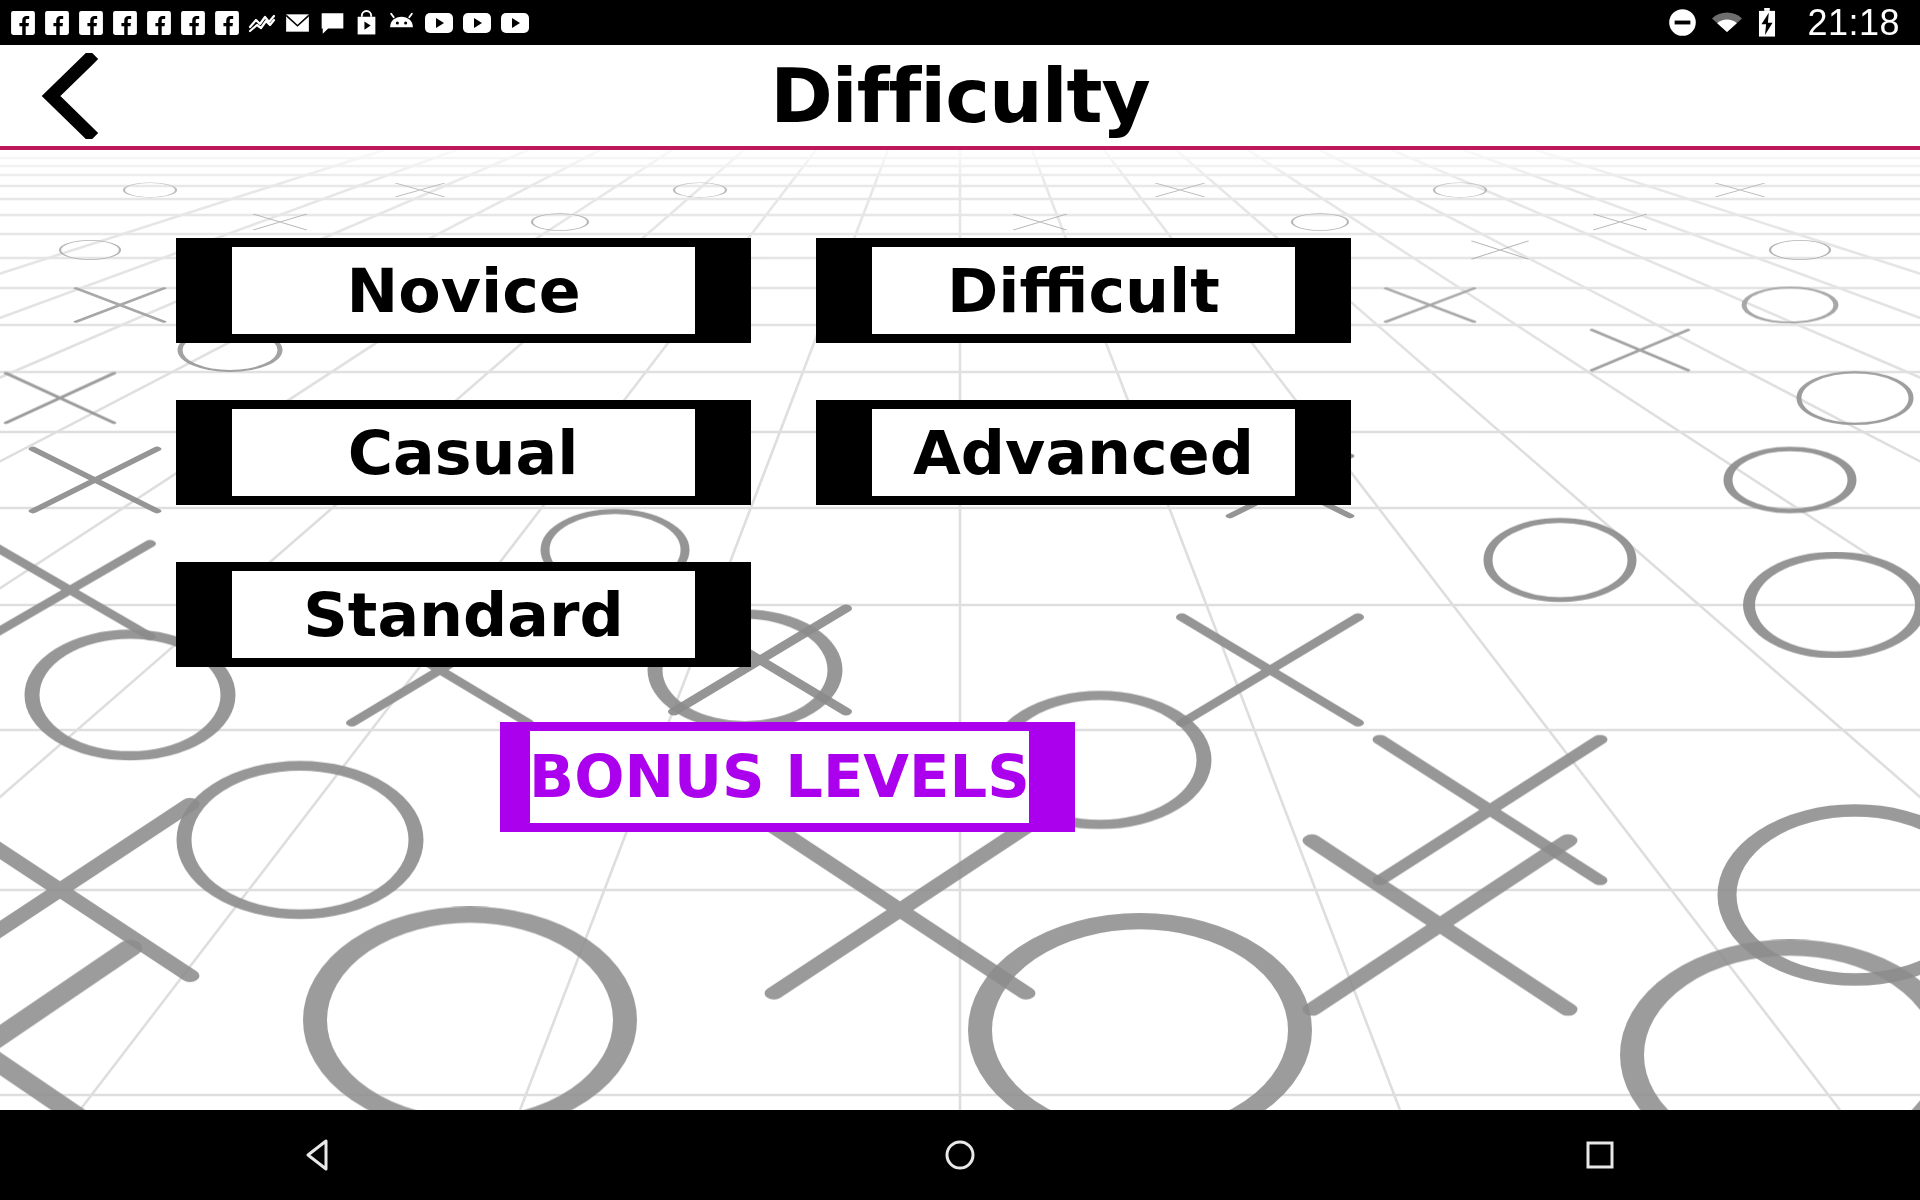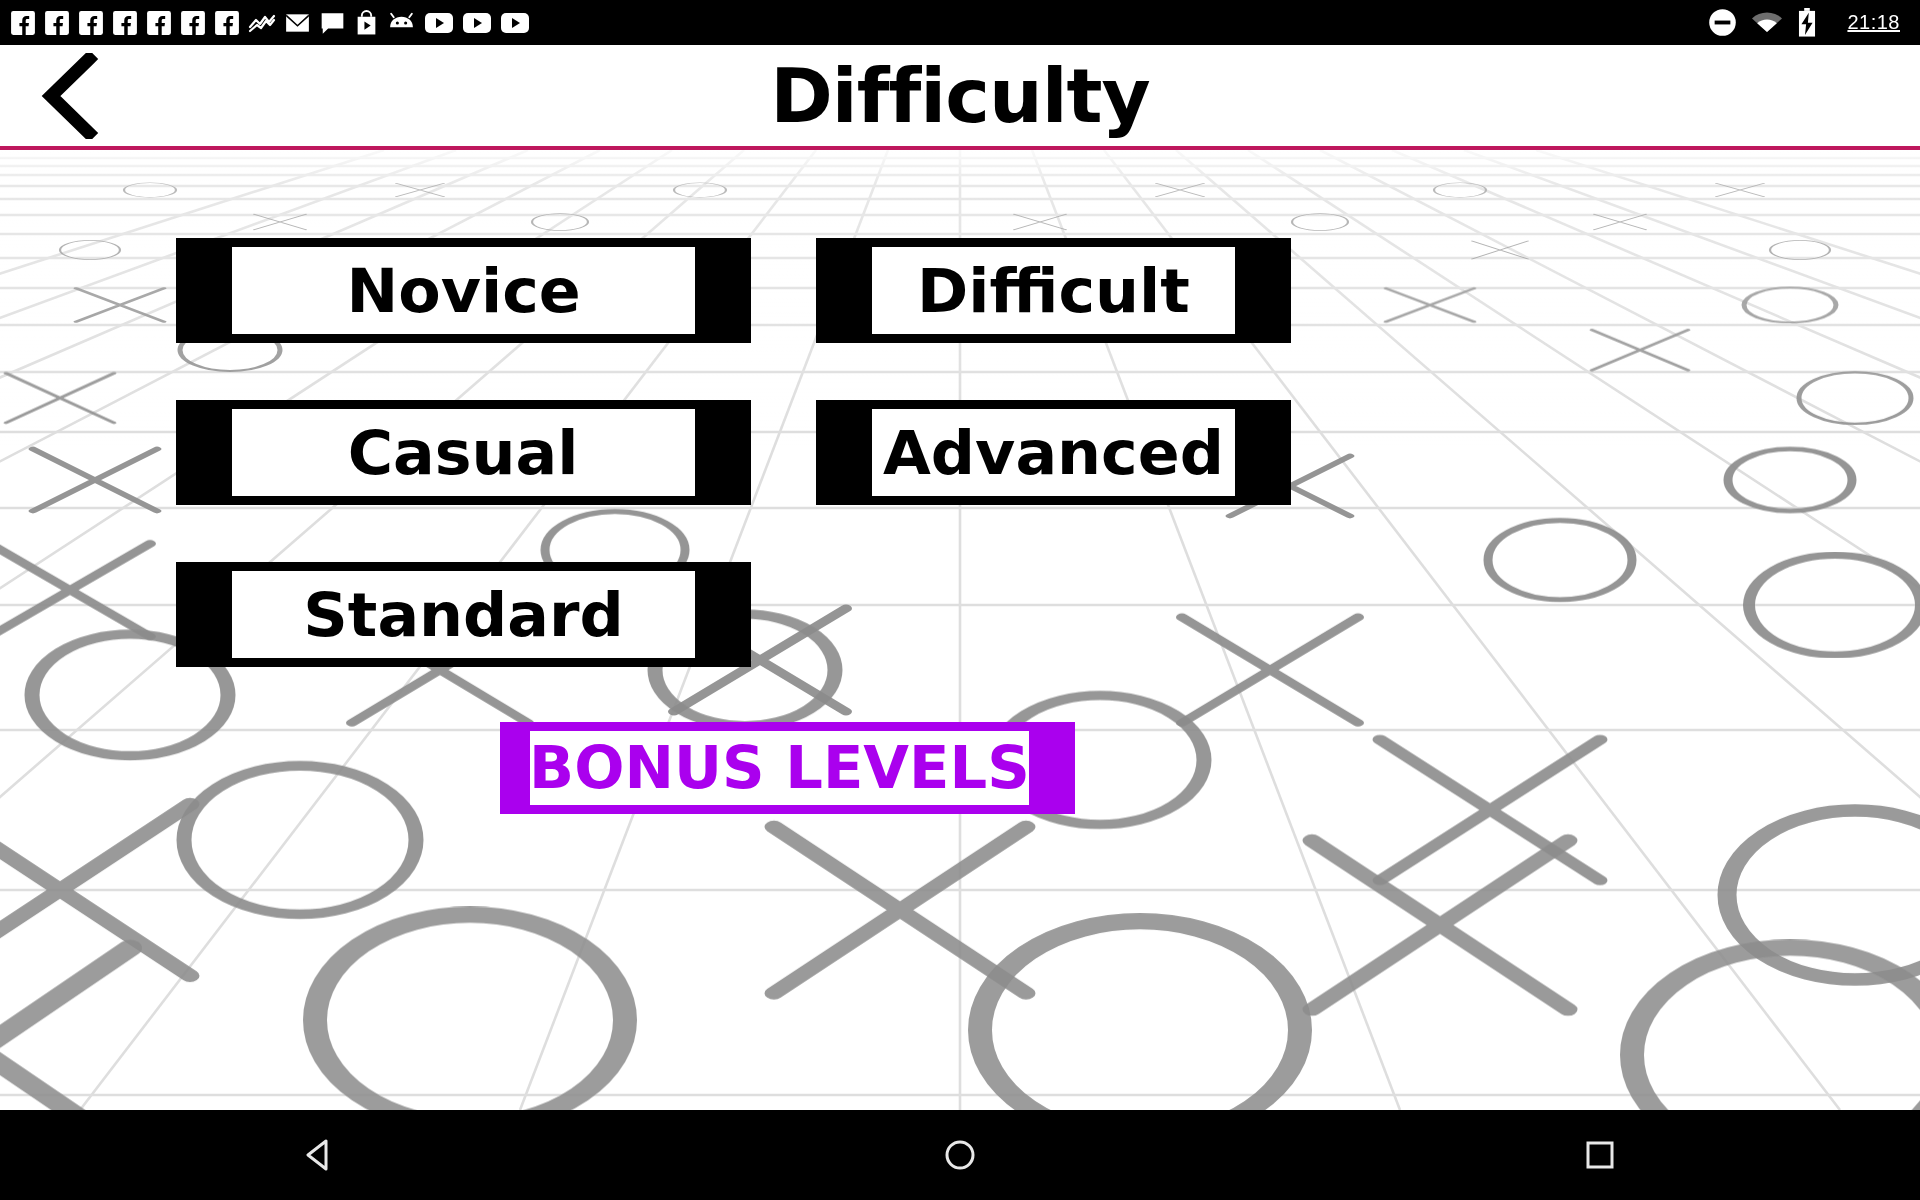--- a/index.html
+++ b/index.html
@@ -11,22 +11,22 @@
   
   .statusbar{
     position:absolute; left:0; top:0; width:1920px; height:45px;
     background:#000; display:flex; align-items:center;
   }
   .sb-left{ display:flex; align-items:center; gap:8px; padding-left:10px; flex:1 1 auto; }
   .sb-right{ display:flex; align-items:center; gap:14px; padding-right:20px; }
   .sb-icon{ display:block; }
   .sb-clock{
     color:#fff; font-family:"Liberation Sans", sans-serif;
-    font-size:20px; letter-spacing:.5px; font-weight:400;
-    margin-left:16px; white-space:nowrap;text-decoration:underline;
+    font-size:36px; letter-spacing:.5px; font-weight:400;
+    margin-left:16px; white-space:nowrap;
   }
 
   
   .titlebar{
     position:absolute; left:0; top:45px; width:1920px; height:105px;
     background:#fff; border-bottom:4px solid #be185d;
   }
   .backbtn{
     position:absolute; left:26px; top:8px; width:86px; height:86px;
     display:flex; align-items:center; justify-content:center; cursor:pointer;
@@ -75,28 +75,28 @@
   .gbtn .lbl{
     font-family:"DejaVu Sans", sans-serif;
     font-weight:700; font-size:60px; color:#000;
     letter-spacing:0px; white-space:nowrap;
     position:relative; z-index:2;
     transform:scaleX(1.03);
   }
 
   
   .col-l{ left:172px; width:575px; }
-  .col-r{ left:812px; width:475px; }
+  .col-r{ left:812px; width:535px; }
   .row-1{ top:88px;  height:105px; }
   .row-2{ top:250px; height:105px; }
   .row-3{ top:412px; height:105px; }
 
   
   .bonus{
-    position:absolute; left:496px; top:572px; width:575px; height:92px;
+    position:absolute; left:496px; top:572px; width:575px; height:110px;
     background:#aa00ee; cursor:pointer;
     padding:9px 9px 9px 30px;
     display:flex; align-items:stretch;
   }
   .bonus .accent{
     position:absolute; left:46px; top:9px; bottom:9px; width:26px;
     background:#cc66f5;
   }
   .bonus .accent-r{
     position:absolute; right:46px; top:9px; bottom:9px; width:26px;

